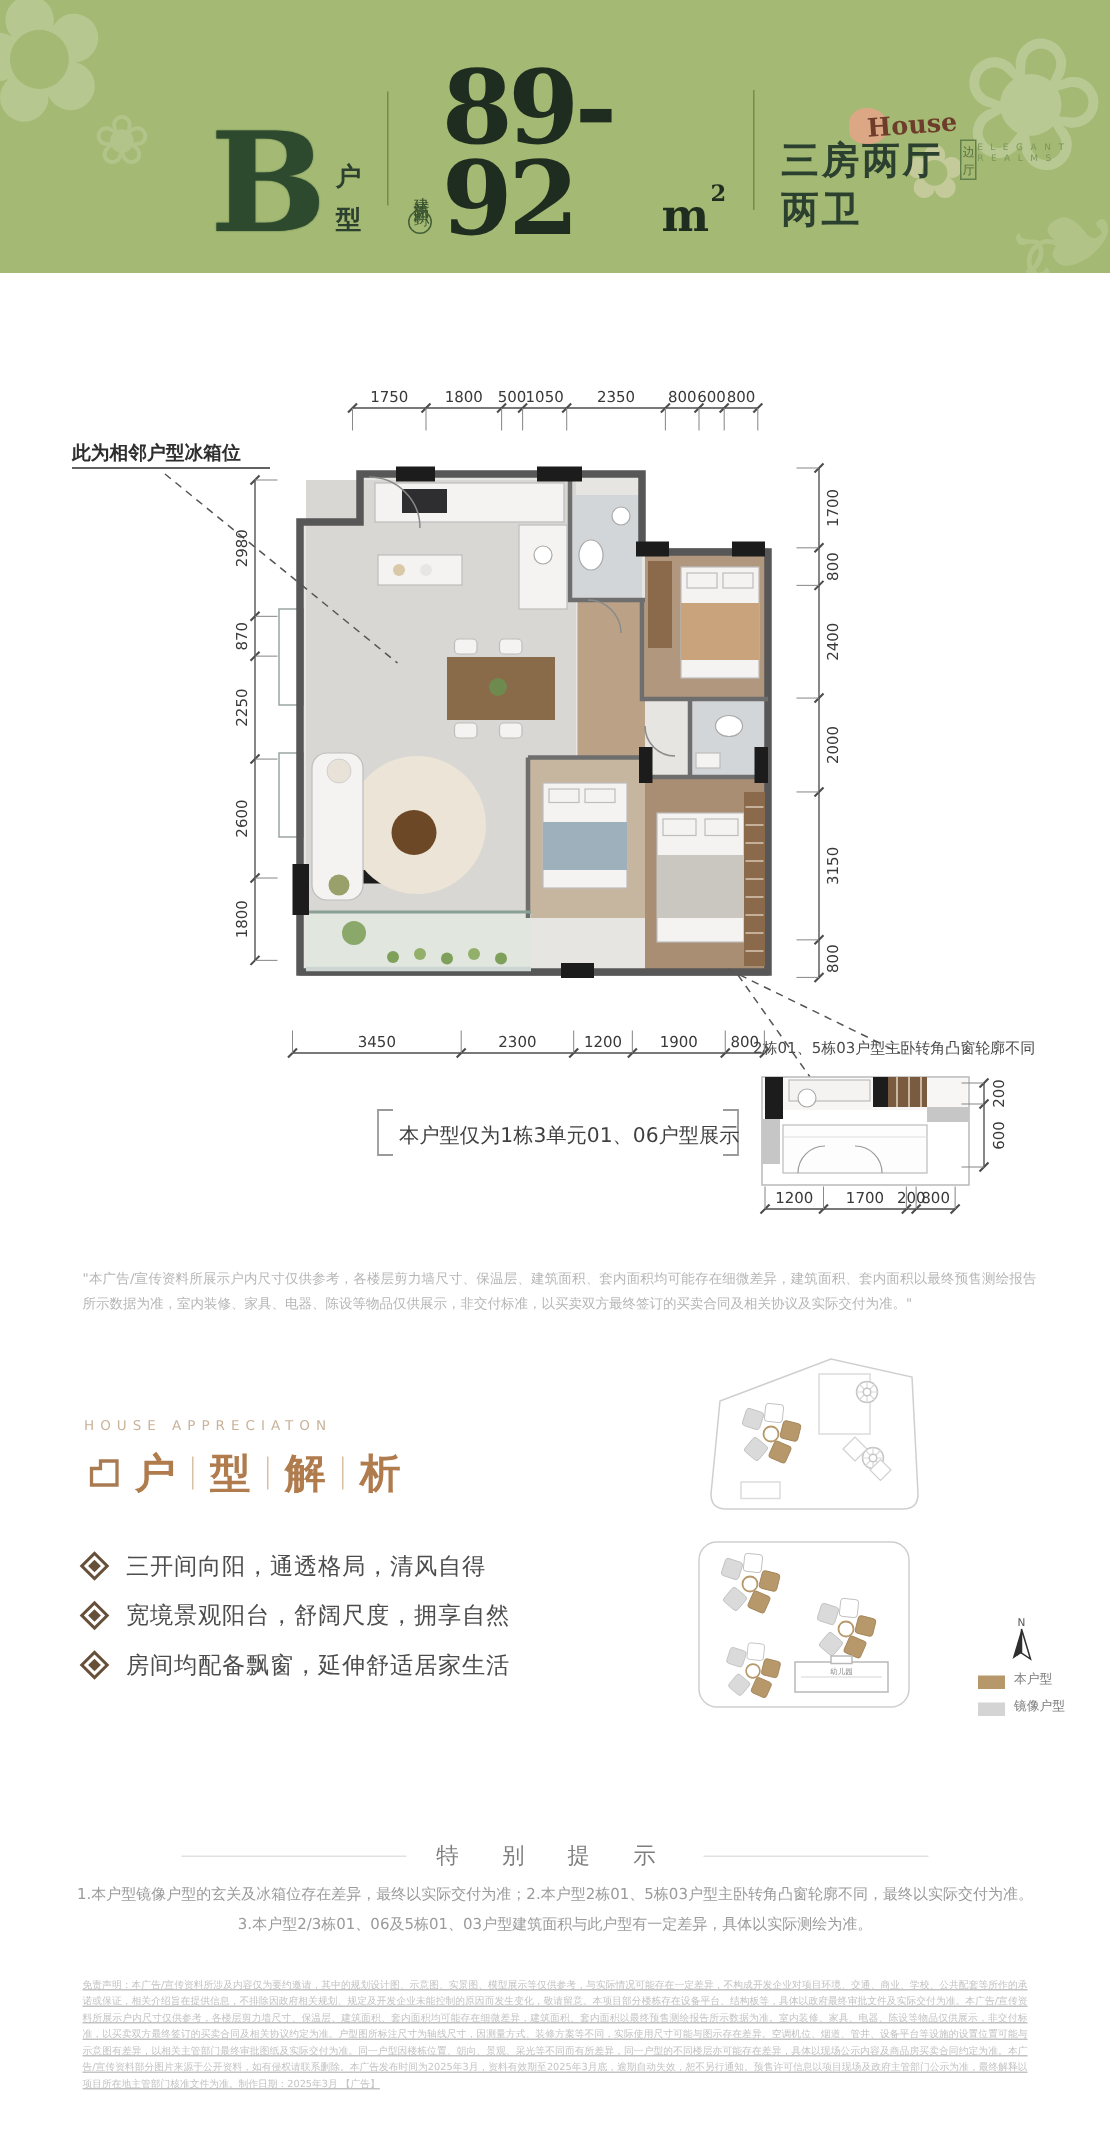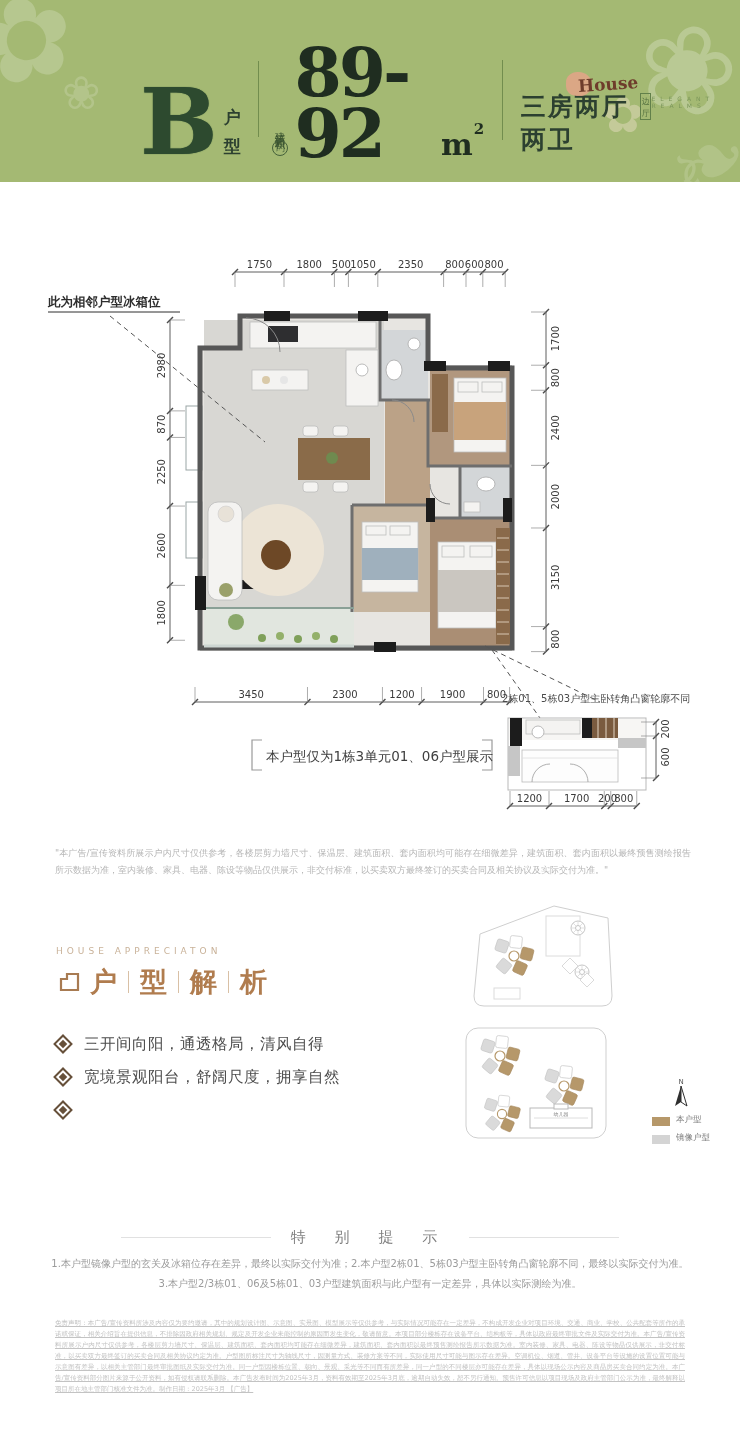--- a/index.html
+++ b/index.html
@@ -418,20 +418,21 @@
         <div class="bullet">
           <span class="diamond"></span>
           <span class="b-text">三开间向阳，通透格局，清风自得</span>
         </div>
         <div class="bullet">
           <span class="diamond"></span>
           <span class="b-text">宽境景观阳台，舒阔尺度，拥享自然</span>
         </div>
         <div class="bullet">
           <span class="diamond"></span>
+          <span class="b-text">房间均配备飘窗，延伸舒适居家生活</span>
         </div>
       </div>
   </div>
 
   <svg class="sp1" width="160" height="118" viewBox="0 0 160 118">
     <path class="outl" d="M18,34 L92,6 L146,18 L150,96 Q150,106 140,106 L22,106 Q12,106 12,96 Z"></path>
     <rect x="84" y="16" width="34" height="40" fill="#fff" stroke="#dcdcdc"></rect>
     <rect x="32" y="88" width="26" height="11" fill="#fff" stroke="#dcdcdc"></rect>
     <use href="#cl" transform="translate(52,56)"></use>
     <use href="#tree" transform="translate(116,28)"></use>

